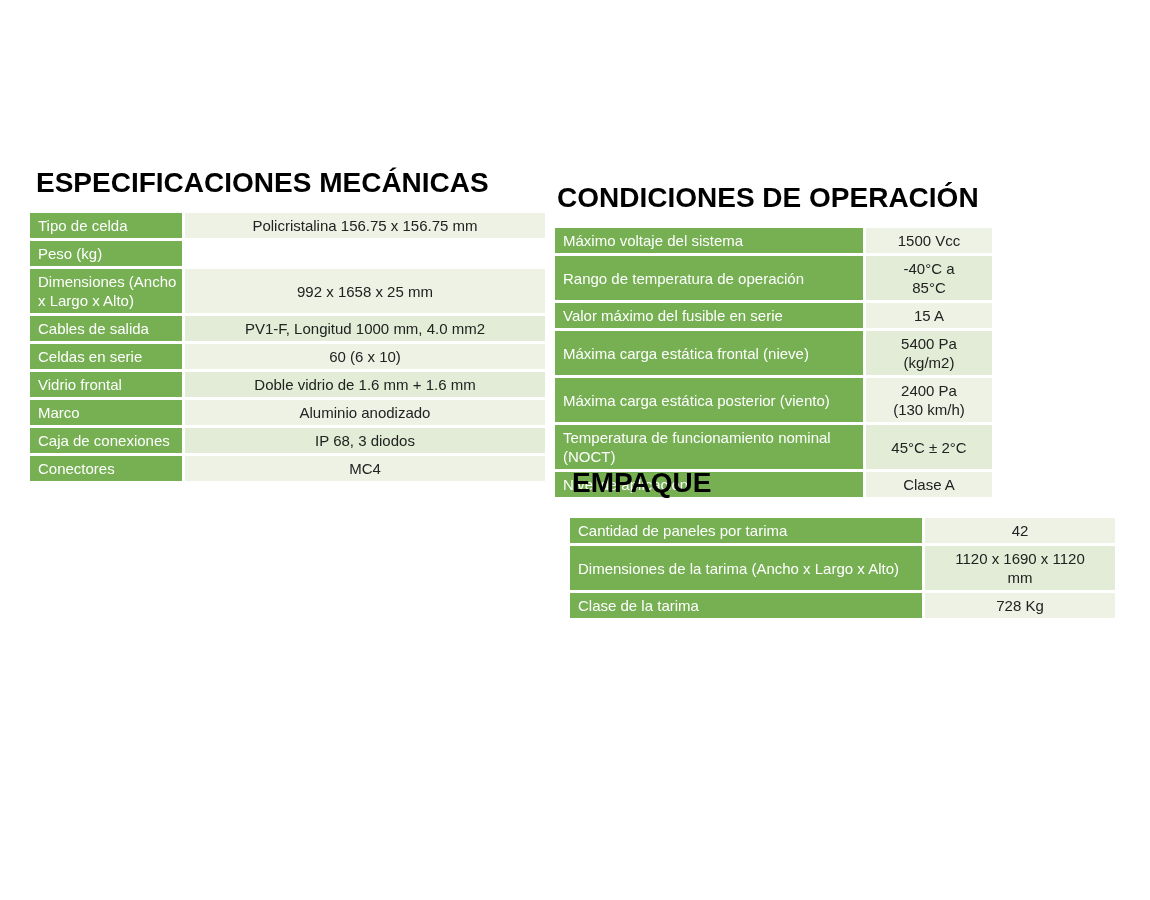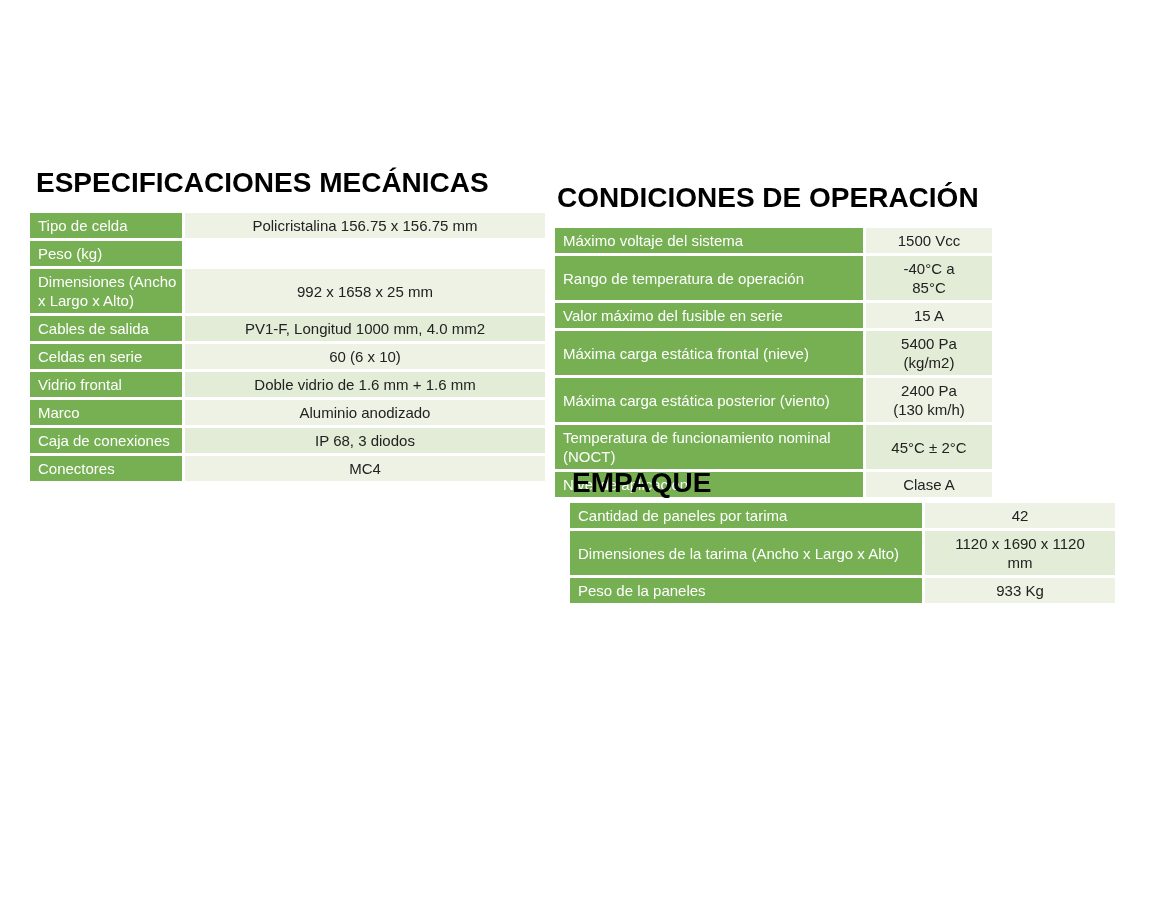--- a/index.html
+++ b/index.html
@@ -32,21 +32,21 @@
   #section-mecanicas .section-title { padding-left: 6px; }
   #section-operacion .section-title { padding-left: 2px; }
   #section-empaque   .section-title { padding-left: 2px; }
 
   .spec-table {
     display: flex;
     flex-direction: column;
     gap: 3px;
     margin-top: 15px;
   }
-  #section-empaque .spec-table { margin-top: 5px; }
+  #section-empaque .spec-table { margin-top: 20px; }
 
   .row { display: flex; gap: 3px; }
 
   .cell-label {
     box-sizing: border-box;
     min-height: 25px;
     padding: 3px 4px 3px 8px;
     background: var(--header-green, #76B053);
     color: var(--label-text, #ffffff);
     font-weight: normal;
@@ -161,19 +161,19 @@
     <div class="spec-table">
         <div class="row">
           <div class="cell-label">Cantidad de paneles por tarima</div>
           <div class="cell-value">42</div>
         </div>
         <div class="row">
           <div class="cell-label">Dimensiones de la tarima (Ancho x Largo x Alto)</div>
           <div class="cell-value">1120 x 1690 x 1120 mm</div>
         </div>
         <div class="row">
-          <div class="cell-label">Peso de la paneles</div>
-          <div class="cell-value">933 Kg</div>
+          <div class="cell-label">Clase de la tarima</div>
+          <div class="cell-value">728 Kg</div>
         </div>
       </div>
   </section>
 
 </div>
 
 </body></html>

